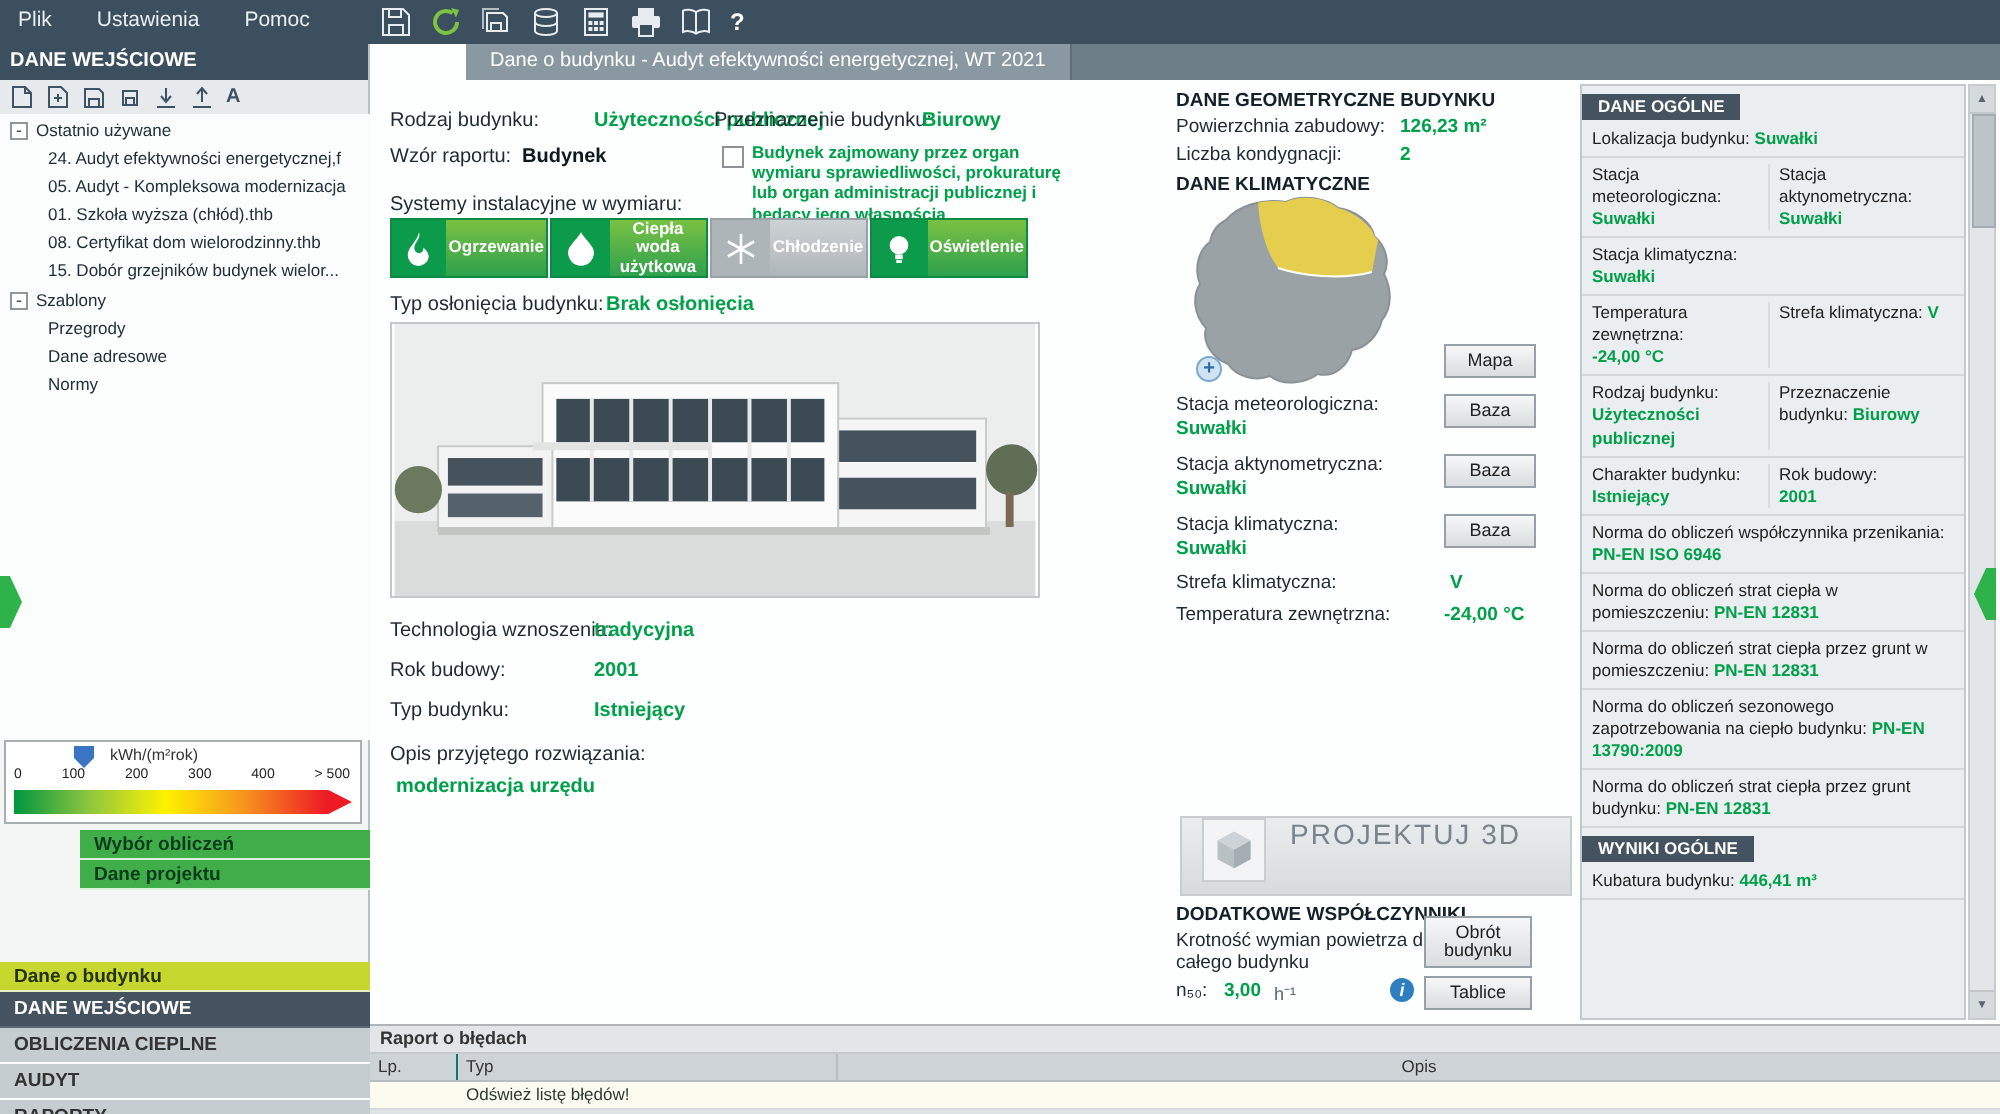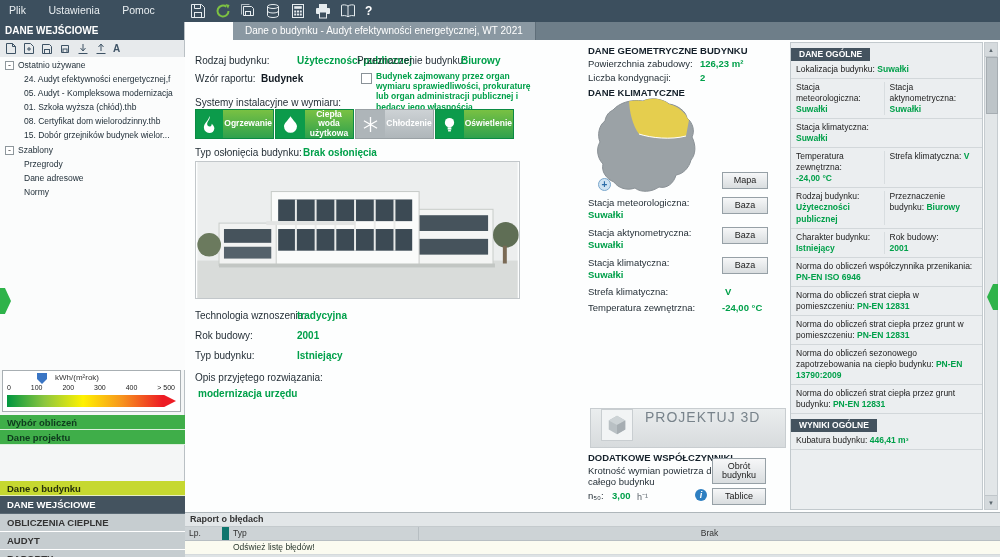--- a/index.html
+++ b/index.html
@@ -24,21 +24,21 @@
   .tree-item{padding:2px 3px 2px 24px;white-space:nowrap;overflow:hidden;text-overflow:ellipsis;cursor:pointer;}
   .scalebox{position:absolute;left:2px;top:348px;width:179px;height:42px;background:#fff;border:1px solid #A8AFB3;box-sizing:border-box;}
   .slider-arrow{position:absolute;left:34px;top:2px;width:10px;height:11px;background:#3A75C4;clip-path:polygon(0 0,100% 0,100% 55%,50% 100%,0 55%);}
   .scale-unit{position:absolute;left:52px;top:2px;font-size:8px;color:#333;}
   .scale-ticks{position:absolute;left:4px;top:13px;width:168px;display:flex;justify-content:space-between;font-size:7px;color:#222;}
   .scale-grad{position:absolute;left:4px;top:24px;width:169px;height:12px;
       background:linear-gradient(90deg,#00963F 0%,#8CC63F 22%,#FFF200 45%,#F7941D 68%,#ED1C24 92%);
       clip-path:polygon(0 0,93% 0,100% 50%,93% 100%,0 100%);}
   .nav{position:absolute;left:0;top:393px;width:185px;}
   .nav-item{box-sizing:border-box;padding-left:7px;cursor:pointer;}
-  .nav-green{height:15px;line-height:15px;background:#3FAE49;color:#0E3A1D;font-size:9.5px;font-weight:bold;border-bottom:1px solid #DDEFDD;}
+  .nav-green{height:15px;line-height:15px;background:#3FAE49;color:#0E3A1D;font-size:9.5px;font-weight:bold;border-bottom:1px solid #DDEFDD;margin-left:40px;}
   .nav-active{height:15px;line-height:15px;background:#C6D830;color:#26300A;font-size:9.5px;font-weight:bold;border-bottom:1px solid #E7EEC0;margin-top:36px;}
   .nav-dark{height:18px;line-height:18px;background:#44535F;color:#fff;font-size:9.5px;font-weight:bold;border-bottom:1px solid #5A6974;}
   .nav-gray{height:18px;line-height:18px;background:#C6CDD0;color:#333;font-size:9.5px;font-weight:bold;border-bottom:1px solid #fff;}
   .nav-rest{height:25px;background:#E4E7E9;}
   .edge-arrow-left{position:absolute;left:0;top:288px;width:11px;height:26px;background:#2EB34A;clip-path:polygon(0 0,45% 0,100% 50%,45% 100%,0 100%);cursor:pointer;z-index:5;}
   .edge-arrow-right{position:absolute;left:987px;top:284px;width:11px;height:26px;background:#2EB34A;clip-path:polygon(100% 0,55% 0,0 50%,55% 100%,100% 100%);cursor:pointer;z-index:5;}
   
   .tabbar{position:absolute;left:185px;top:22px;width:815px;height:18px;background:#6E7E89;margin-left:48px;}
   .tab{position:absolute;left:0;top:0;height:18px;background:#8A98A2;color:#fff;font-size:10px;line-height:18px;padding:0 12px;border-right:1px solid #5F6E79;cursor:pointer;white-space:nowrap;}
   
@@ -82,21 +82,21 @@
   .pcols > div + div{border-left:1px solid #D8DDE0;padding-left:5px;}
   .vscroll{position:absolute;left:799px;top:2px;width:14px;height:468px;background:#E2E6E8;border:1px solid #C6CCD0;box-sizing:border-box;}
   .sarrow{height:13px;display:flex;align-items:center;justify-content:center;font-size:6px;color:#5C676E;background:#D5DADD;cursor:pointer;}
   .sarrow.bottom{position:absolute;bottom:0;left:0;right:0;border-top:1px solid #C0C6CA;}
   .sarrow.top{border-bottom:1px solid #C0C6CA;}
   .sthumb{position:absolute;left:1px;top:14px;width:10px;height:55px;background:#BDC4C8;border:1px solid #A6ADB2;cursor:grab;}
   
   .errors{position:absolute;left:185px;top:512px;width:815px;height:45px;background:#DEE3E5;border-top:1px solid #AEB6BA;box-sizing:border-box;}
   .err-title{height:13px;background:#E2E6E8;font-size:9px;font-weight:bold;color:#333;line-height:13px;padding-left:5px;border-bottom:1px solid #C4CACD;}
   .err-head{height:13px;background:#CDD3D6;display:flex;font-size:8.5px;color:#333;line-height:13px;border-bottom:1px solid #B7BEC2;}
-  .eh-lp{width:44px;padding-left:4px;border-right:7px solid #0f766e;box-sizing:border-box;}
+  .eh-lp{width:44px;padding-left:4px;border-right:1px solid #0f766e;box-sizing:border-box;}
   .eh-typ{width:190px;padding-left:4px;border-right:1px solid #B7BEC2;box-sizing:border-box;}
   .eh-opis{flex:1;text-align:center;}
   .err-row{height:13px;background:#FBFBF0;font-size:8.5px;line-height:13px;color:#2C3A2F;padding-left:48px;border-bottom:1px solid #D5DADC;cursor:pointer;}
 </style>
 </head>
 <body>
 
 <div id="app">
 
   <div class="topbar">
@@ -492,18 +492,18 @@
       <div class="sthumb"></div>
       <div class="sarrow bottom">▼</div>
     </div>
   </div>
 
   <div class="errors">
     <div class="err-title">Raport o błędach</div>
     <div class="err-head">
       <div class="eh-lp">Lp.</div>
       <div class="eh-typ">Typ</div>
-      <div class="eh-opis">Brak</div>
+      <div class="eh-opis">Opis</div>
     </div>
     <div class="err-row">Odśwież listę błędów!</div>
   </div>
 
 </div>
 
 </body></html>

